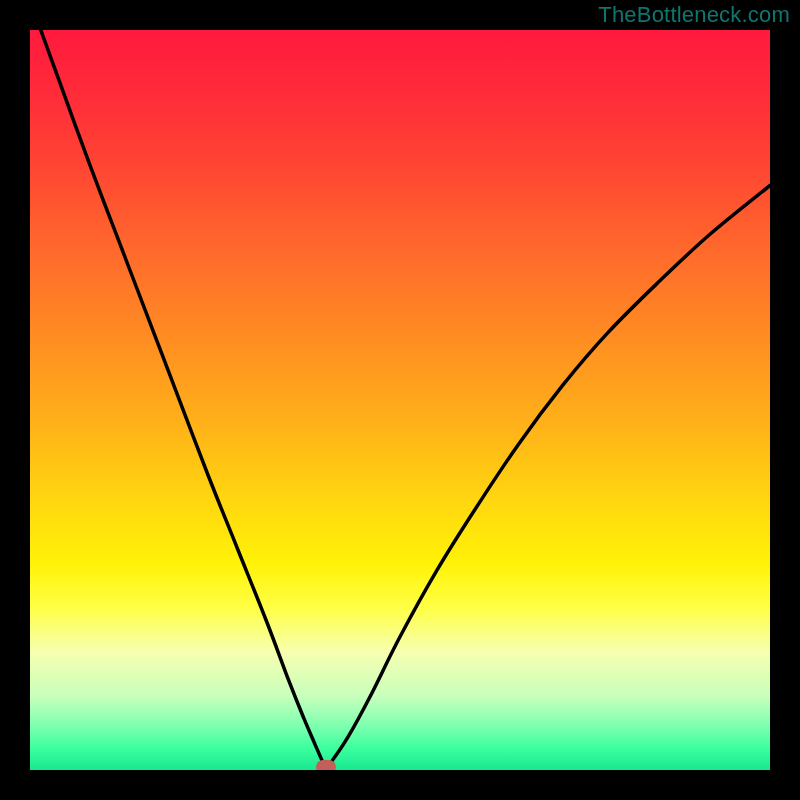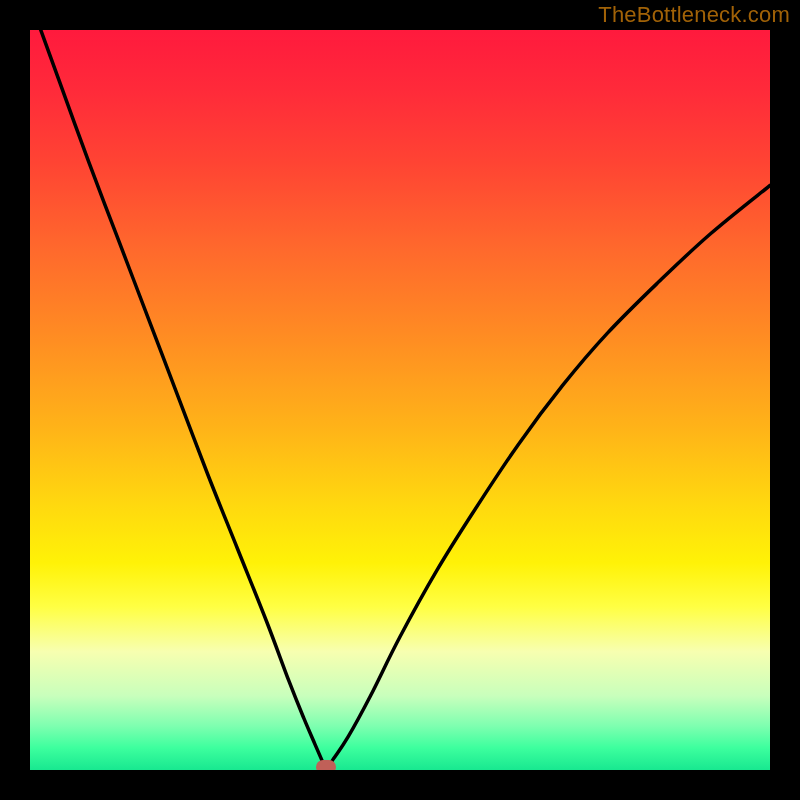--- a/index.html
+++ b/index.html
@@ -63,21 +63,21 @@
     width: 20px;
     height: 14px;
     background: #c06058;
     border-radius: 7px;
     transform: translate(-50%, -50%);
   }
   .watermark {
     position: absolute;
     top: 2px;
     right: 10px;
-    color: #a16207;
+    color: #0f766e;
     font-size: 22px;
     font-weight: 500;
     letter-spacing: 0.2px;
   }
 </style>
 </head>
 <body>
 
 <div class="frame">
   <div class="plot-area">

